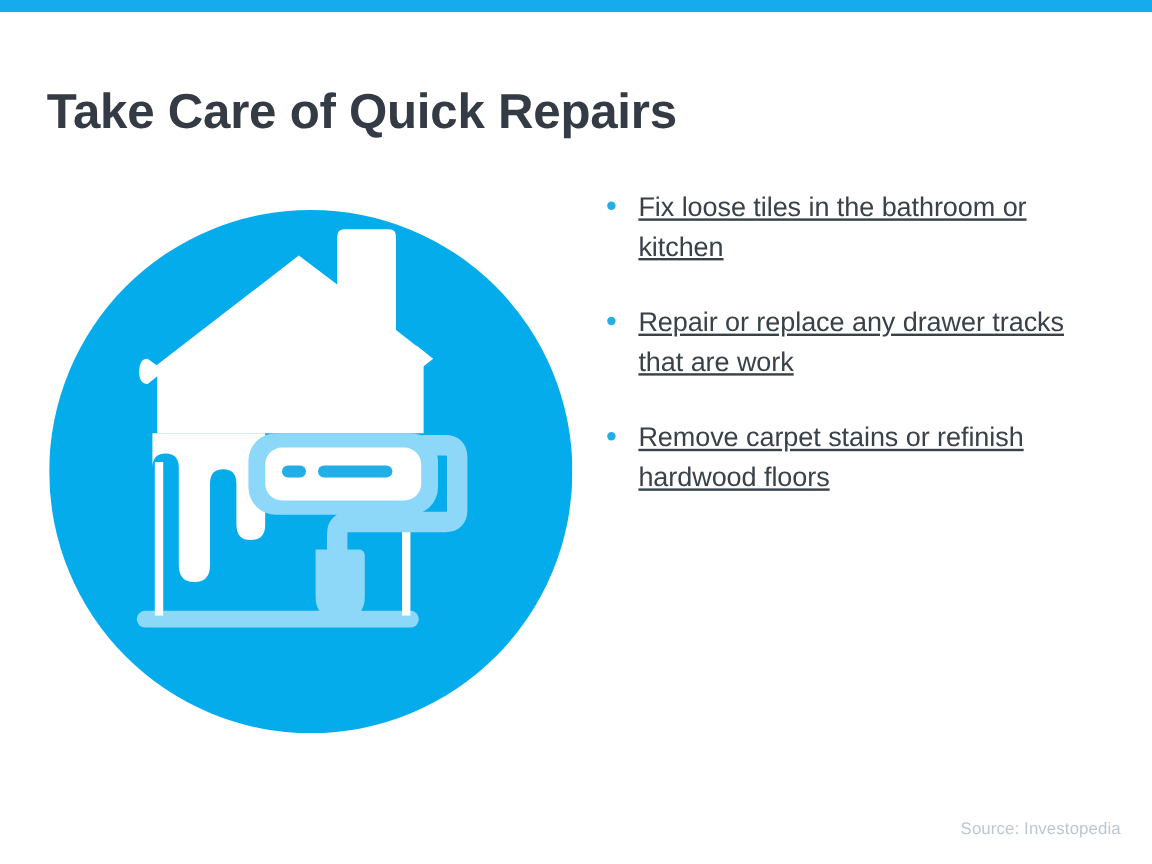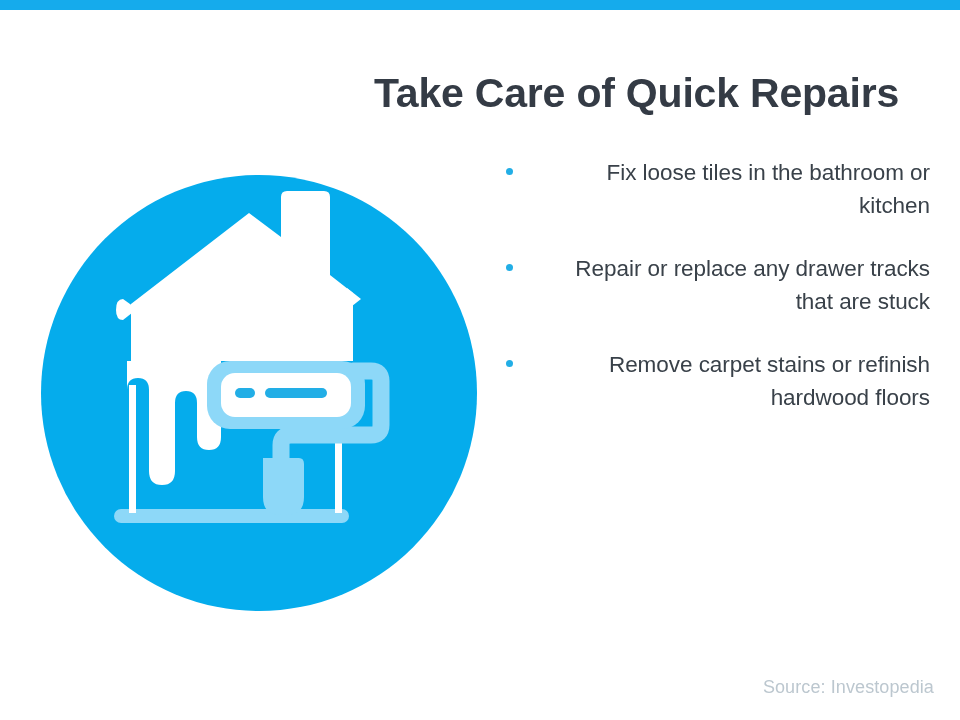--- a/index.html
+++ b/index.html
@@ -10,21 +10,20 @@
   }
   body {
     font-family: "Liberation Sans", sans-serif;
   }
   #slide {
     position: relative;
     width: 960px;
     height: 720px;
     background: #ffffff;
     overflow: hidden;
-    text-align: right;
   }
   
   #top-bar {
     position: absolute;
     left: 0;
     top: 0;
     width: 960px;
     height: 10px;
     background: #15ABEC;
   }
@@ -64,20 +63,21 @@
   }
   .bullet-item {
     position: relative;
     display: block;
     padding-left: 32px;
     margin-bottom: 30px;
     font-size: 22.5px;
     line-height: 33px;
     color: #394149;
     letter-spacing: -0.05px;
+    text-decoration: underline;
   }
   .bullet-item:last-child {
     margin-bottom: 12px;
   }
   .bullet-dot {
     position: absolute;
     left: 6px;
     top: 12px;
     width: 7px;
     height: 7px;
@@ -85,21 +85,21 @@
     background: #22AEE6;
   }
   .bullet-text {
     display: block;
   }
   
   #source-note {
     position: absolute;
     right: 26px;
     bottom: 22px;
-    font-size: 18px;
+    font-size: 14px;
     color: #BCC7CF;
     letter-spacing: 0.1px;
   }
 </style>
 </head>
 <body>
 
 <div id="slide">
 
   <div id="top-bar"></div>
@@ -164,21 +164,21 @@
     </svg>
   </div>
 
   <ul id="bullet-list" style="list-style:none;margin:0;padding:0;">
     <li class="bullet-item">
       <span class="bullet-dot"></span>
       <span class="bullet-text">Fix loose tiles in the bathroom or kitchen</span>
     </li>
     <li class="bullet-item">
       <span class="bullet-dot"></span>
-      <span class="bullet-text">Repair or replace any drawer tracks that are stuck</span>
+      <span class="bullet-text">Repair or replace any drawer tracks that are work</span>
     </li>
     <li class="bullet-item">
       <span class="bullet-dot"></span>
       <span class="bullet-text">Remove carpet stains or refinish hardwood floors</span>
     </li>
   </ul>
 
   <div id="source-note">Source: Investopedia</div>
 
 </div>

